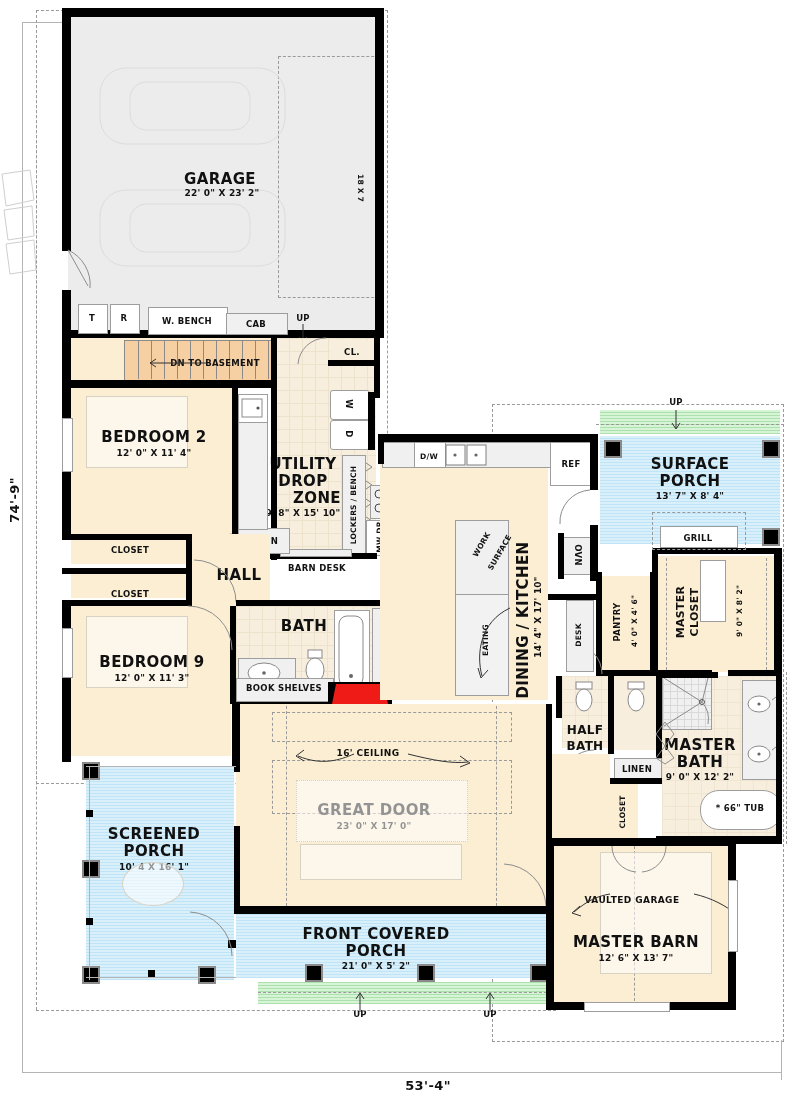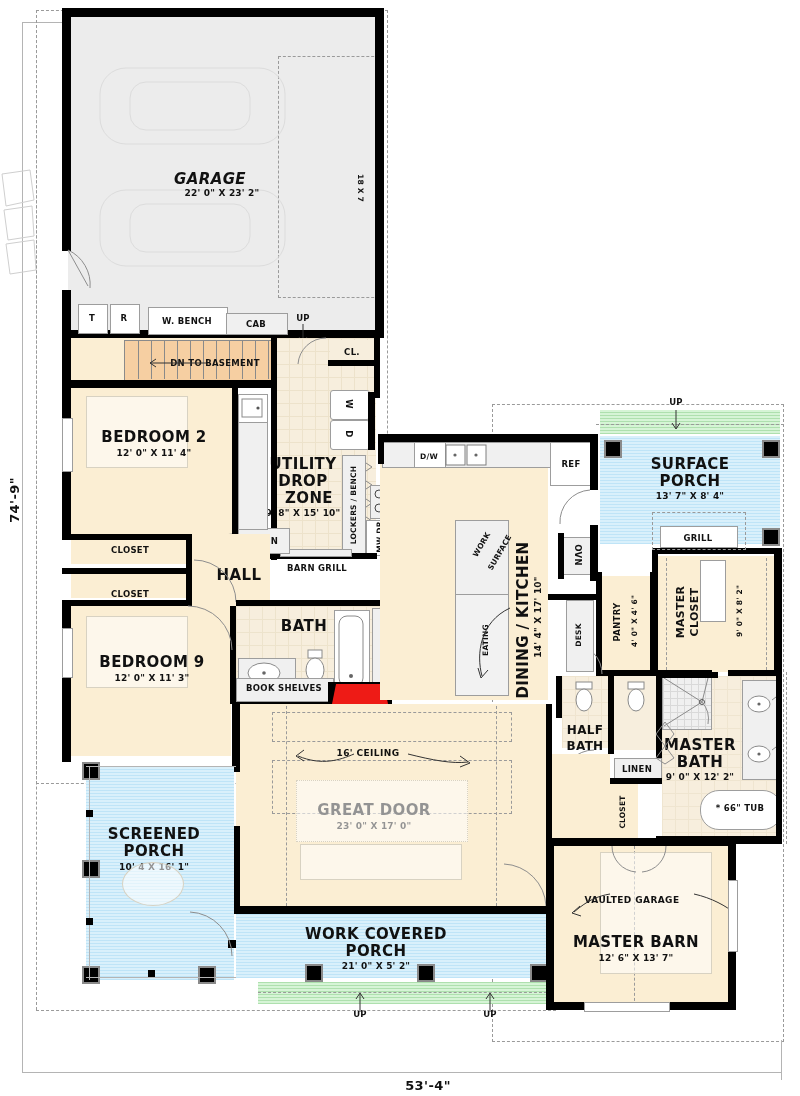--- a/index.html
+++ b/index.html
@@ -73,21 +73,21 @@
 
   <svg width="250" height="260" style="left:92px;top:60px;">
     <g stroke="#dcdcdc" fill="none" stroke-width="1">
       <rect x="8" y="8" width="185" height="76" rx="26"></rect>
       <rect x="38" y="22" width="120" height="48" rx="16"></rect>
       <rect x="8" y="130" width="185" height="76" rx="26"></rect>
       <rect x="38" y="144" width="120" height="48" rx="16"></rect>
     </g>
   </svg>
 
-  <div class="lbl rm-name ctr" style="left:210px;top:179px;font-style:italic;">GARAGE</div>
+  <div class="lbl rm-name ctr" style="left:220px;top:179px;">GARAGE</div>
   <div class="lbl rm-dim ctr" style="left:222px;top:193px;">22' 0" X 23' 2"</div>
   <div class="lbl tag-sm rot90cw" style="left:360px;top:188px;">18 X 7</div>
 
   <div class="wall" style="left:62px;top:8px;width:322px;height:9px;"></div>
   <div class="wall" style="left:62px;top:8px;width:9px;height:243px;"></div>
   <div class="wall" style="left:62px;top:290px;width:9px;height:48px;"></div>
   <div class="wall" style="left:375px;top:8px;width:9px;height:328px;"></div>
   <div class="wall" style="left:62px;top:330px;width:322px;height:8px;"></div>
 
   <svg width="50" height="50" style="left:66px;top:250px;">
@@ -131,21 +131,21 @@
     <path d="M8 2 L2 6 L8 10" fill="none" stroke="#333" stroke-width="1"></path>
   </svg>
   <div class="wall" style="left:62px;top:380px;width:214px;height:8px;"></div>
   <div class="wall" style="left:62px;top:338px;width:9px;height:46px;"></div>
 
   <div class="room fill-tile" style="left:276px;top:338px;width:100px;height:220px;"></div>
   <div class="tilegrid" style="left:276px;top:338px;width:100px;height:220px;opacity:.75;"></div>
 
   <div class="lbl rm-name ctr" style="left:303px;top:464px;">UTILITY</div>
   <div class="lbl rm-name ctr" style="left:303px;top:481px;">DROP</div>
-  <div class="lbl rm-name ctr" style="left:309px;top:498px;">ZONE</div>
+  <div class="lbl rm-name ctr" style="left:317px;top:498px;">ZONE</div>
   <div class="lbl rm-dim ctr" style="left:303px;top:513px;">9' 8" X 15' 10"</div>
 
   <div class="room fill-tile" style="left:330px;top:340px;width:46px;height:22px;"></div>
   <div class="lbl tag ctr" style="left:352px;top:352px;">CL.</div>
   <div class="wall" style="left:328px;top:360px;width:48px;height:6px;"></div>
   <svg width="34" height="30" style="left:296px;top:338px;">
     <path d="M30 0 A 28 28 0 0 0 2 26" stroke="#8d8d8d" fill="none" stroke-width="1"></path>
   </svg>
 
   <div class="boxline-w" style="left:330px;top:390px;width:38px;height:28px;border-radius:3px;"></div>
@@ -178,21 +178,21 @@
         <circle cx="21" cy="23" r="4"></circle>
     </g>
   </svg>
   <div class="lbl tag-sm rot90" style="left:409px;top:500px;">32 RG</div>
 
   <div class="wall" style="left:271px;top:338px;width:6px;height:222px;"></div>
   <div class="wall" style="left:374px;top:338px;width:6px;height:60px;"></div>
   <div class="wall" style="left:249px;top:553px;width:128px;height:6px;"></div>
 
   <div class="boxline" style="left:280px;top:549px;width:70px;height:6px;"></div>
-  <div class="lbl tag ctr" style="left:317px;top:568px;">BARN GRILL</div>
+  <div class="lbl tag ctr" style="left:317px;top:568px;">BARN DESK</div>
 
   <div class="room fill-beige" style="left:71px;top:388px;width:166px;height:146px;"></div>
   <div class="furn" style="left:86px;top:396px;width:100px;height:70px;"></div>
   <div class="lbl rm-name ctr" style="left:154px;top:437px;">BEDROOM 2</div>
   <div class="lbl rm-dim ctr" style="left:154px;top:453px;">12' 0" X 11' 4"</div>
   <div class="wall" style="left:62px;top:388px;width:9px;height:146px;"></div>
   <div class="wall" style="left:232px;top:388px;width:6px;height:146px;"></div>
 
   <div class="boxline-w" style="left:62px;top:418px;width:9px;height:52px;"></div>
 
@@ -461,21 +461,21 @@
   <div class="wall" style="left:86px;top:810px;width:7px;height:7px;"></div>
   <div class="wall" style="left:86px;top:918px;width:7px;height:7px;"></div>
   <div class="wall" style="left:148px;top:970px;width:7px;height:7px;"></div>
   <div class="wall" style="left:228px;top:940px;width:8px;height:8px;"></div>
 
   <svg width="46" height="46" style="left:188px;top:912px;">
     <path d="M2 0 A 44 44 0 0 1 44 44" stroke="#8d8d8d" fill="none" stroke-width="1"></path>
   </svg>
 
   <div class="hatch-blue" style="left:236px;top:914px;width:316px;height:64px;"></div>
-  <div class="lbl rm-name ctr" style="left:376px;top:934px;">WORK COVERED</div>
+  <div class="lbl rm-name ctr" style="left:376px;top:934px;">FRONT COVERED</div>
   <div class="lbl rm-name ctr" style="left:376px;top:951px;">PORCH</div>
   <div class="lbl rm-dim ctr" style="left:376px;top:966px;">21' 0" X 5' 2"</div>
   <div class="post" style="left:305px;top:964px;width:14px;height:14px;"></div>
   <div class="post" style="left:417px;top:964px;width:14px;height:14px;"></div>
   <div class="post" style="left:530px;top:964px;width:14px;height:14px;"></div>
 
   <div class="hatch-green" style="left:258px;top:982px;width:294px;height:22px;"></div>
   <div class="dashline-h" style="left:258px;top:992px;width:294px;"></div>
   <div class="lbl tag ctr" style="left:360px;top:1014px;">UP</div>
   <svg width="12" height="22" style="left:355px;top:992px;">

